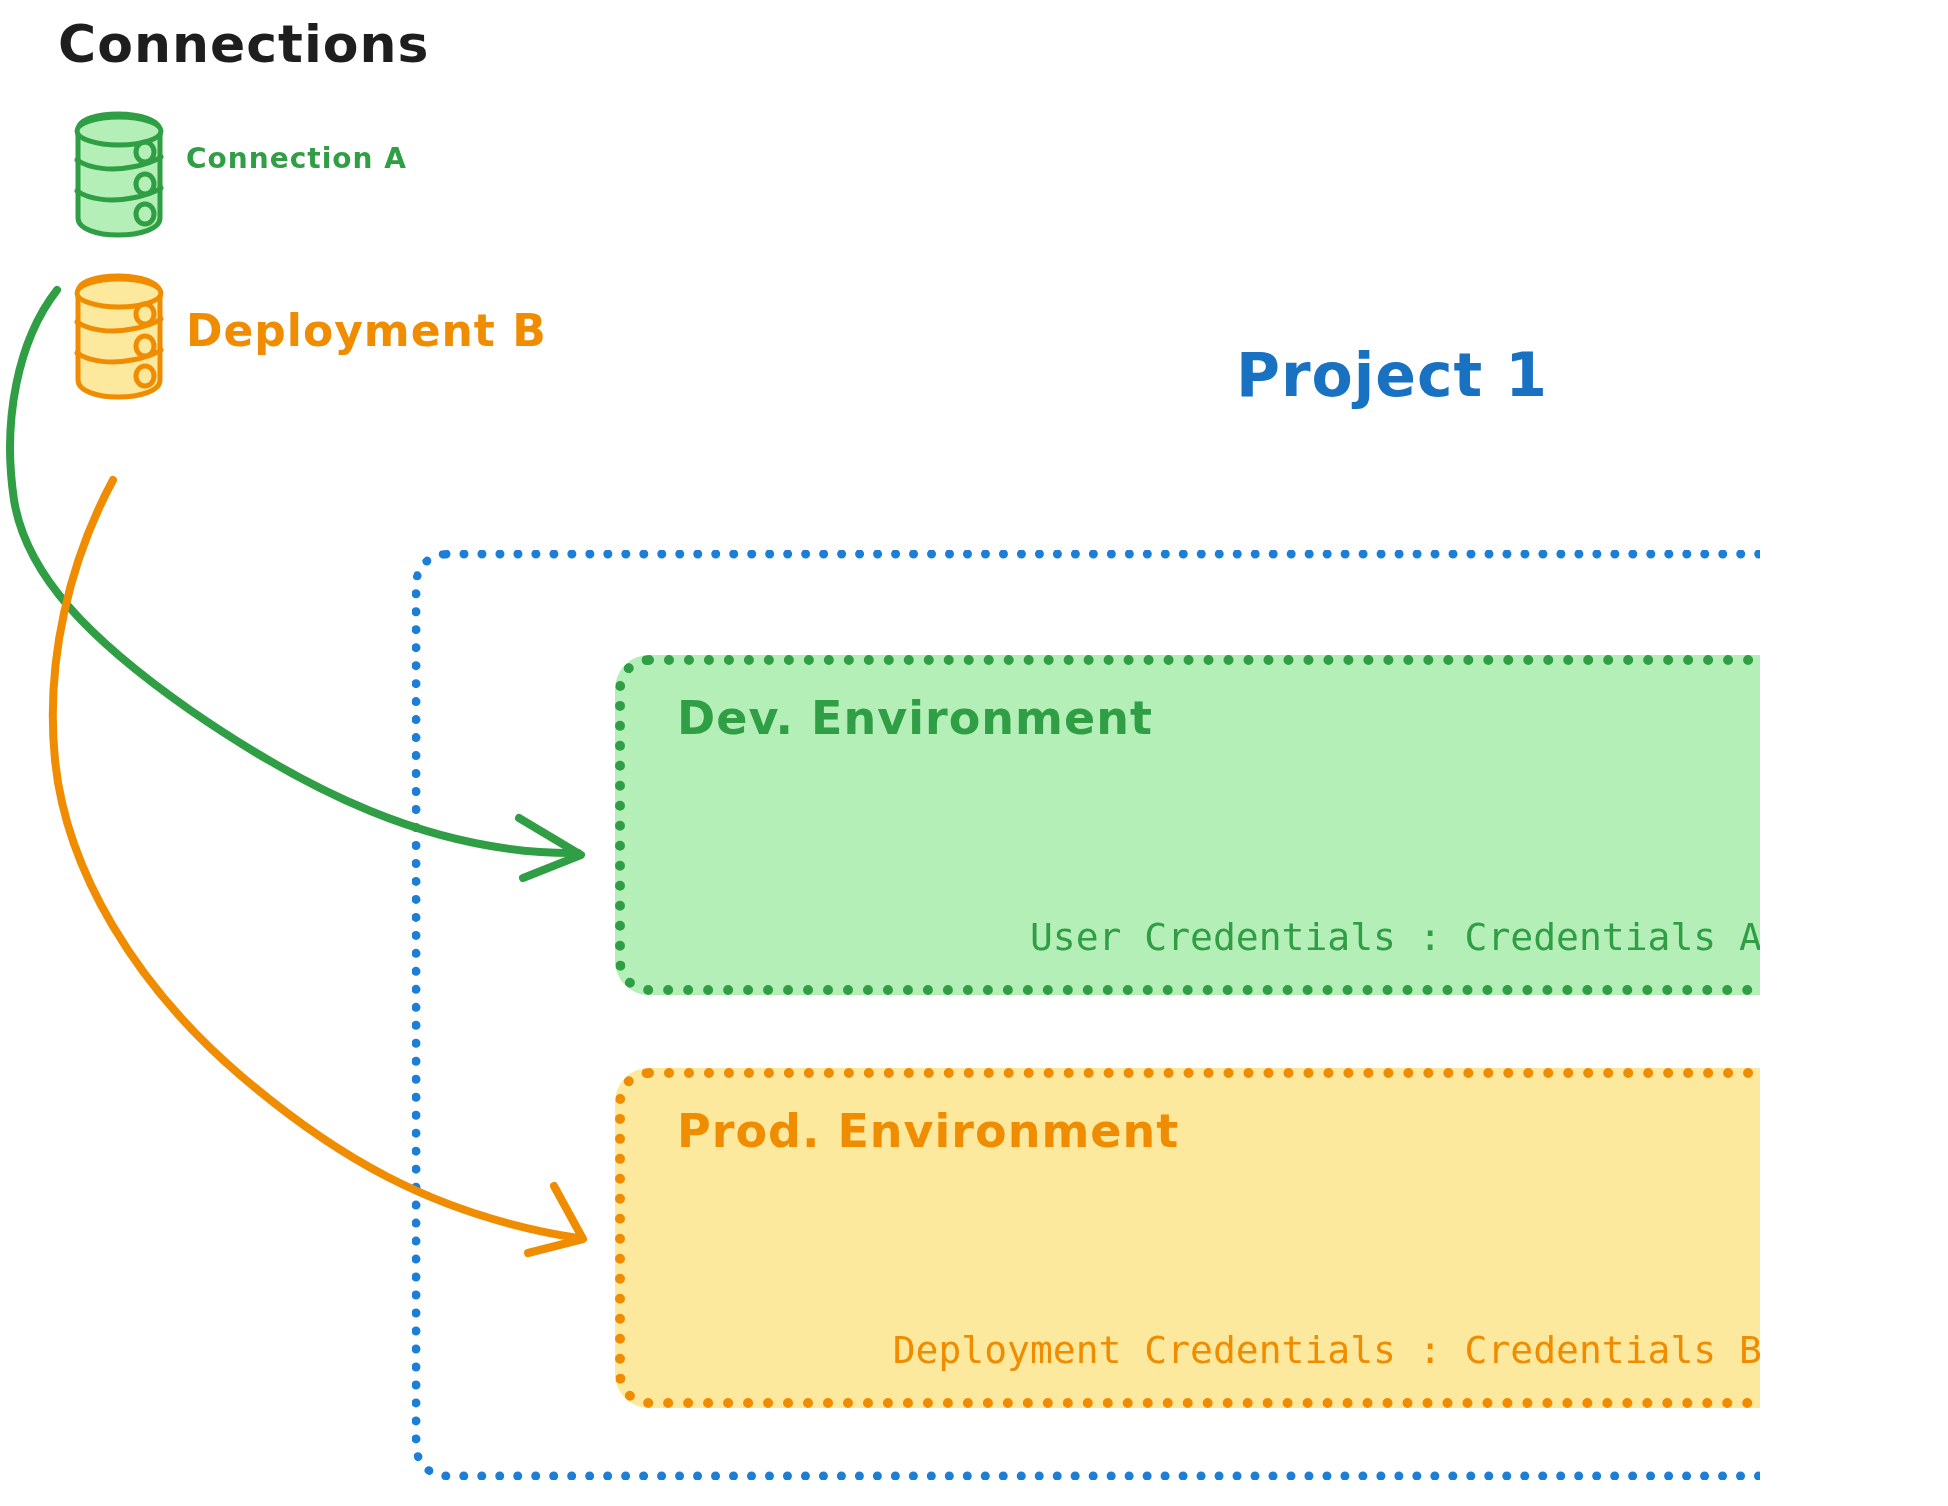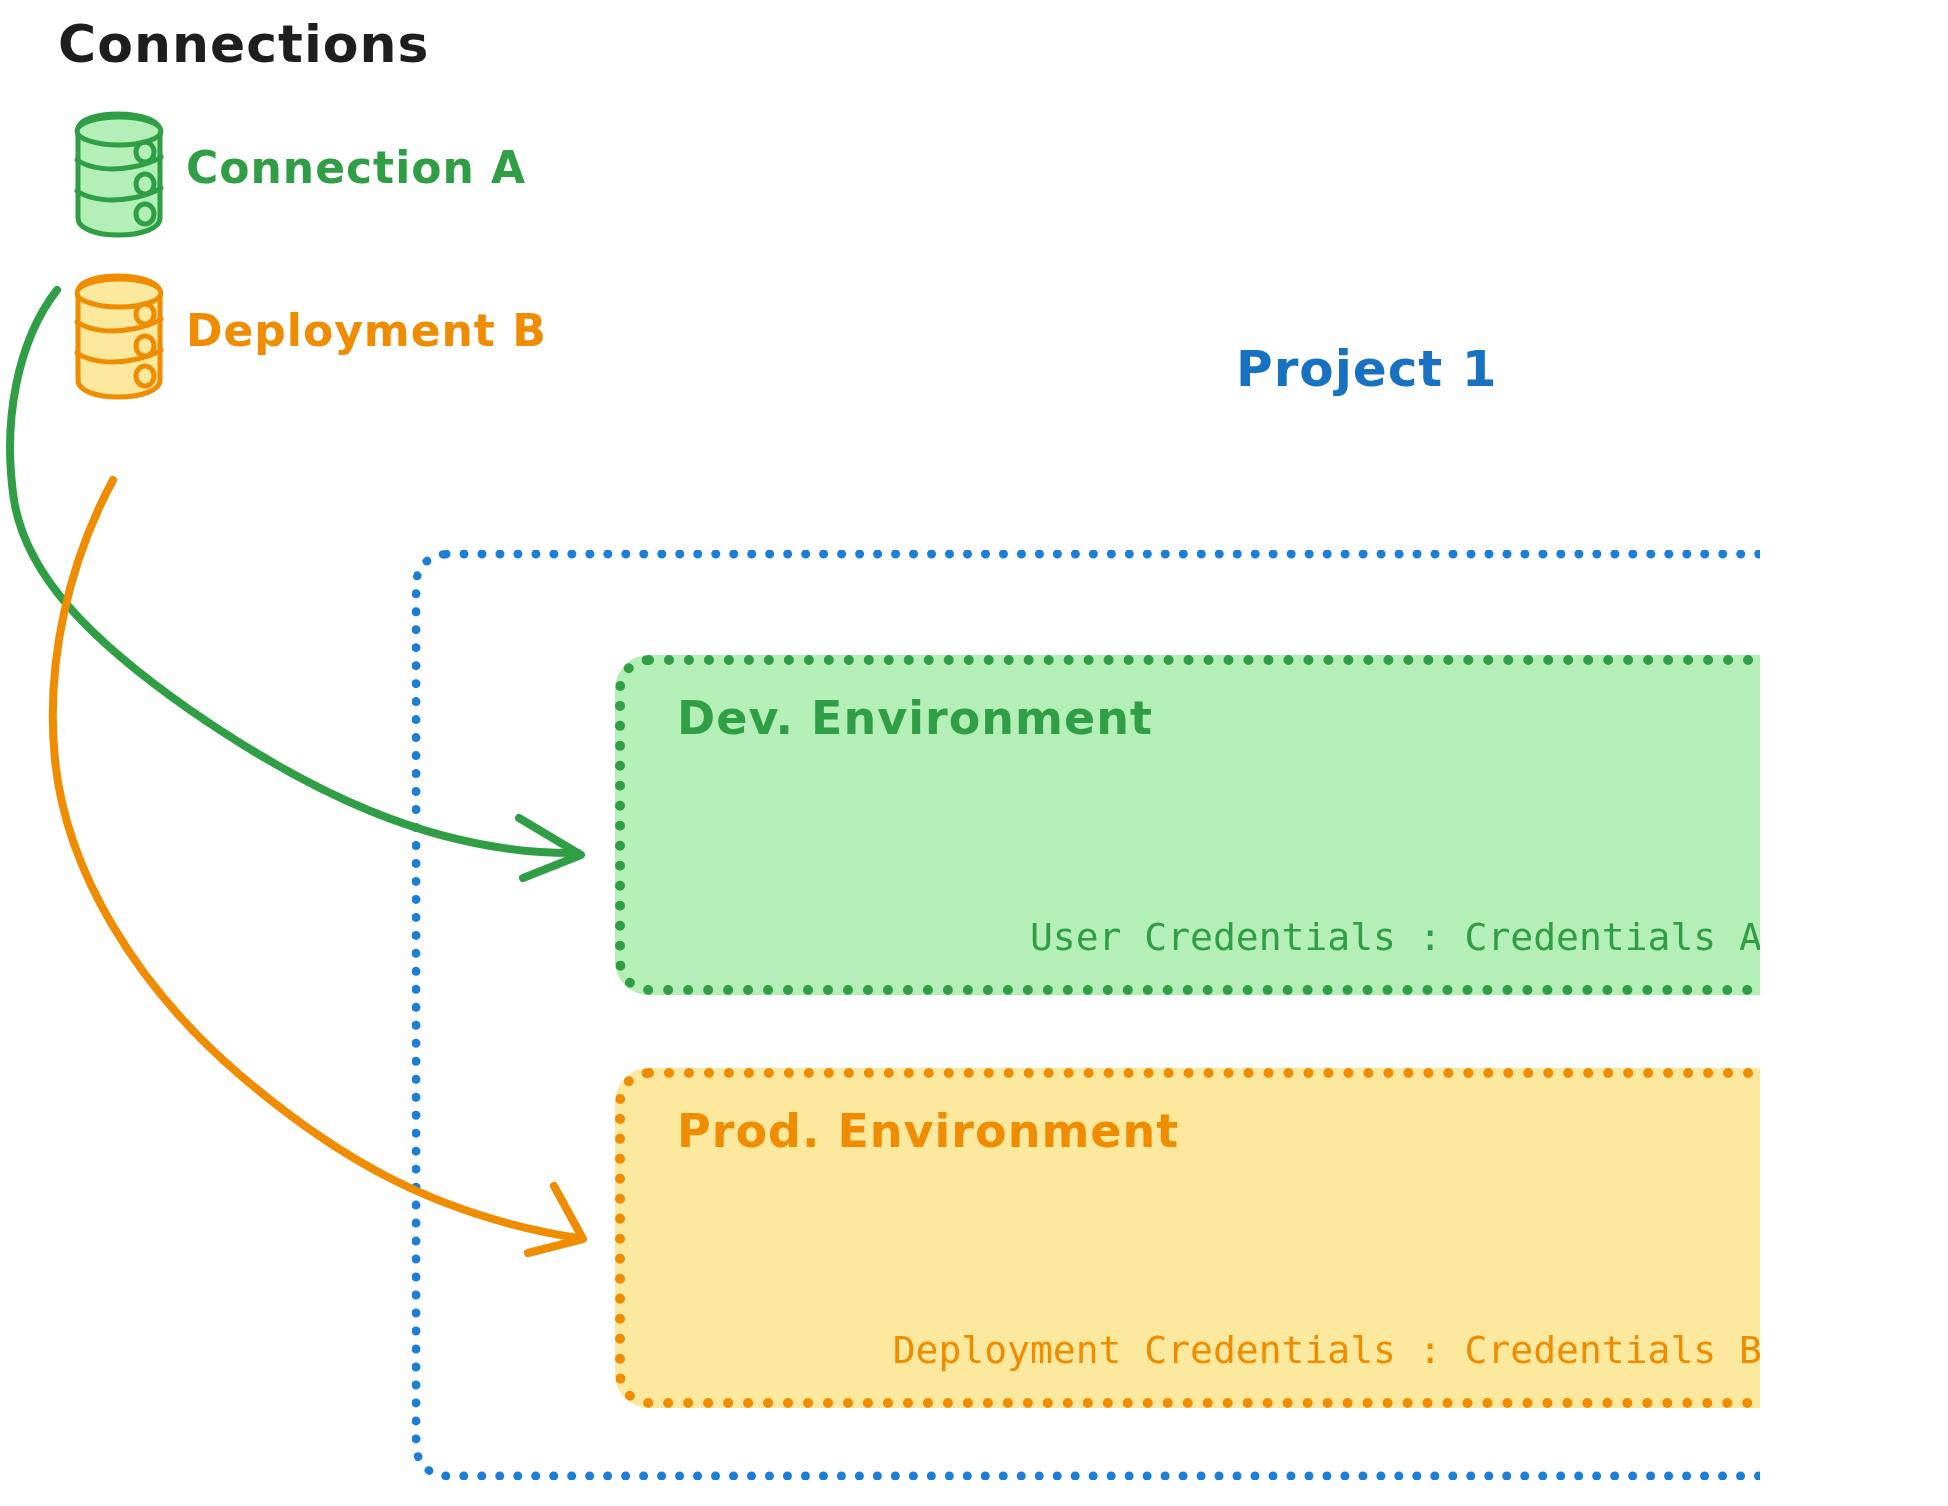--- a/index.html
+++ b/index.html
@@ -29,39 +29,39 @@
     top: 14px;
     font-size: 52px;
     color: #1e1e1e;
     white-space: nowrap;
   }
 
   #connection-a-label {
     position: absolute;
     left: 186px;
     top: 142px;
-    font-size: 44px;
+    font-size: 28px;
     color: #2f9e44;
     white-space: nowrap;
   }
 
   #connection-b-label {
     position: absolute;
     left: 186px;
     top: 305px;
     font-size: 44px;
     color: #f08c00;
     white-space: nowrap;
   }
 
   #project-title {
     position: absolute;
     left: 1236px;
     top: 340px;
-    font-size: 50px;
+    font-size: 60px;
     color: #1971c2;
     white-space: nowrap;
   }
 
   
   .db-icon {
     position: absolute;
   }
 
   

